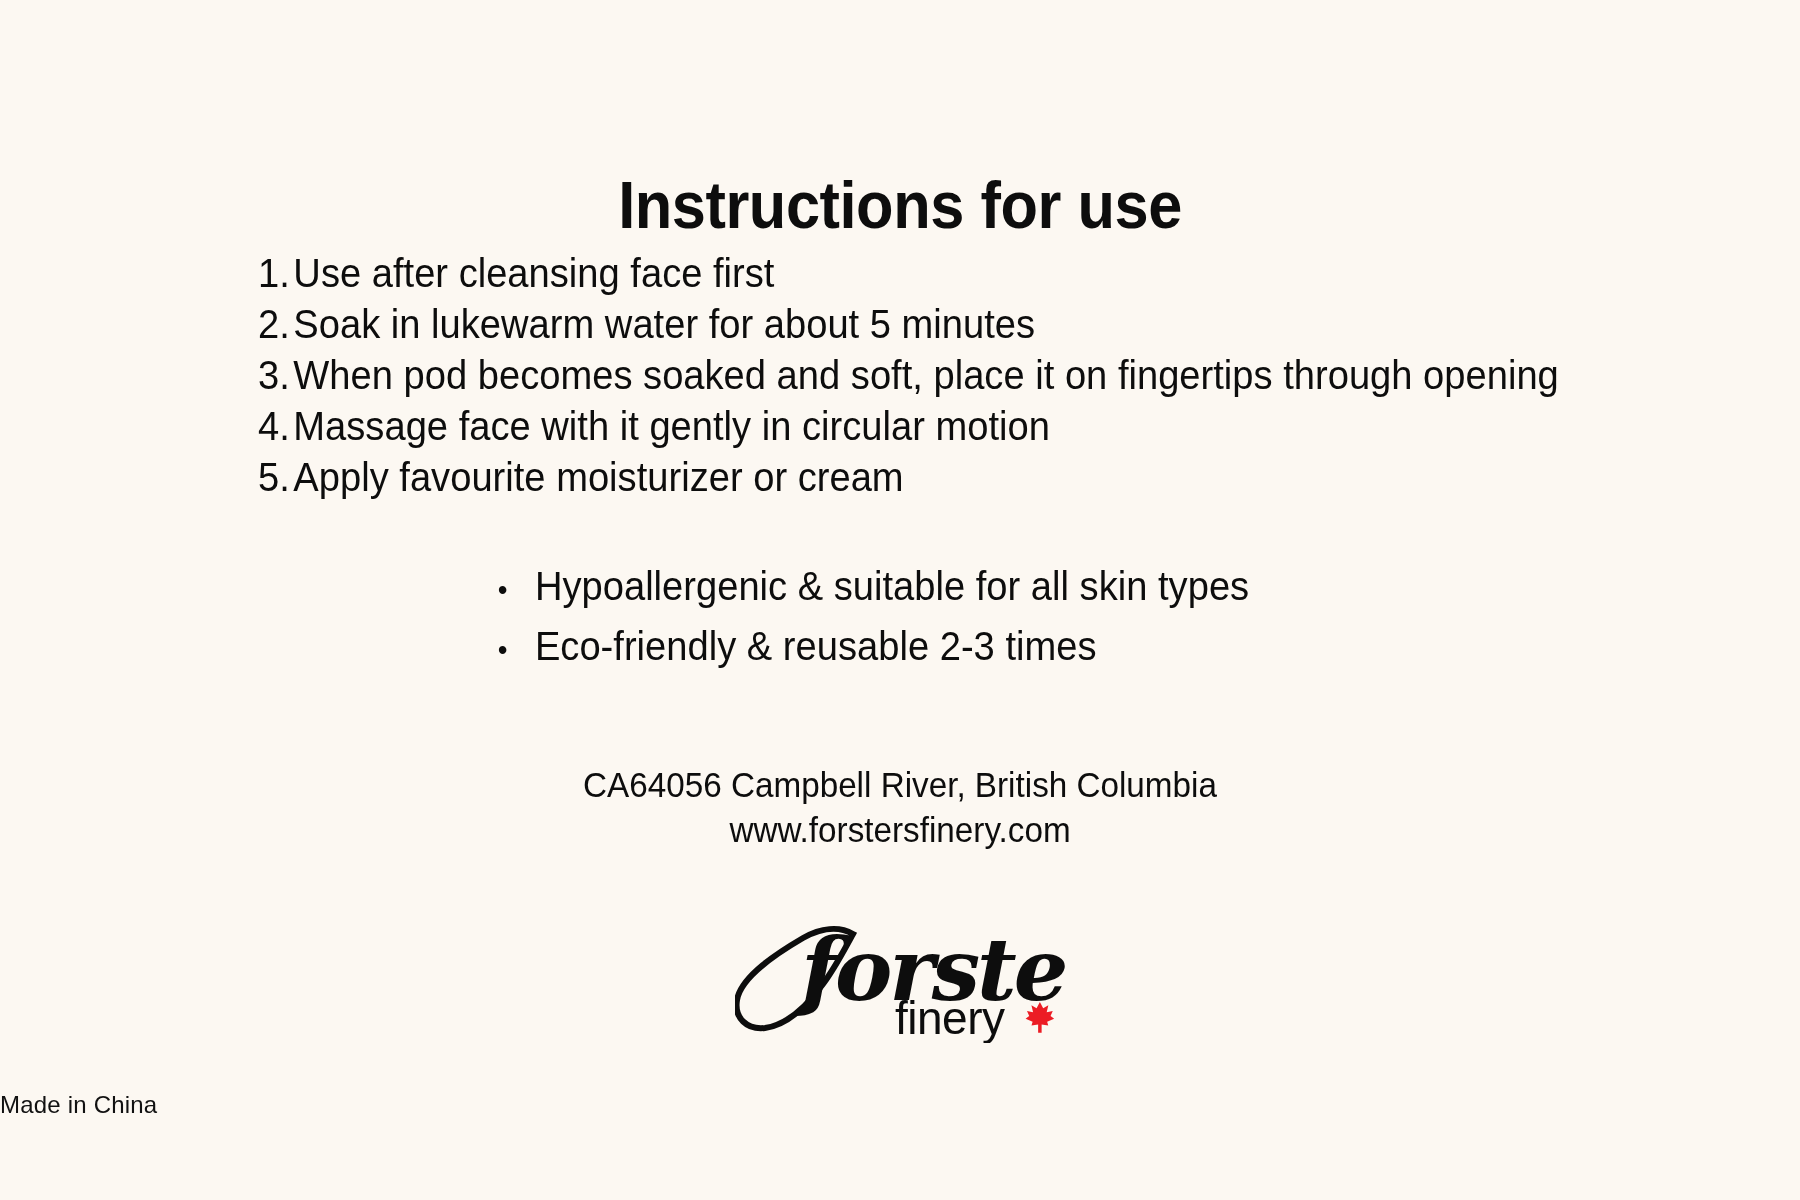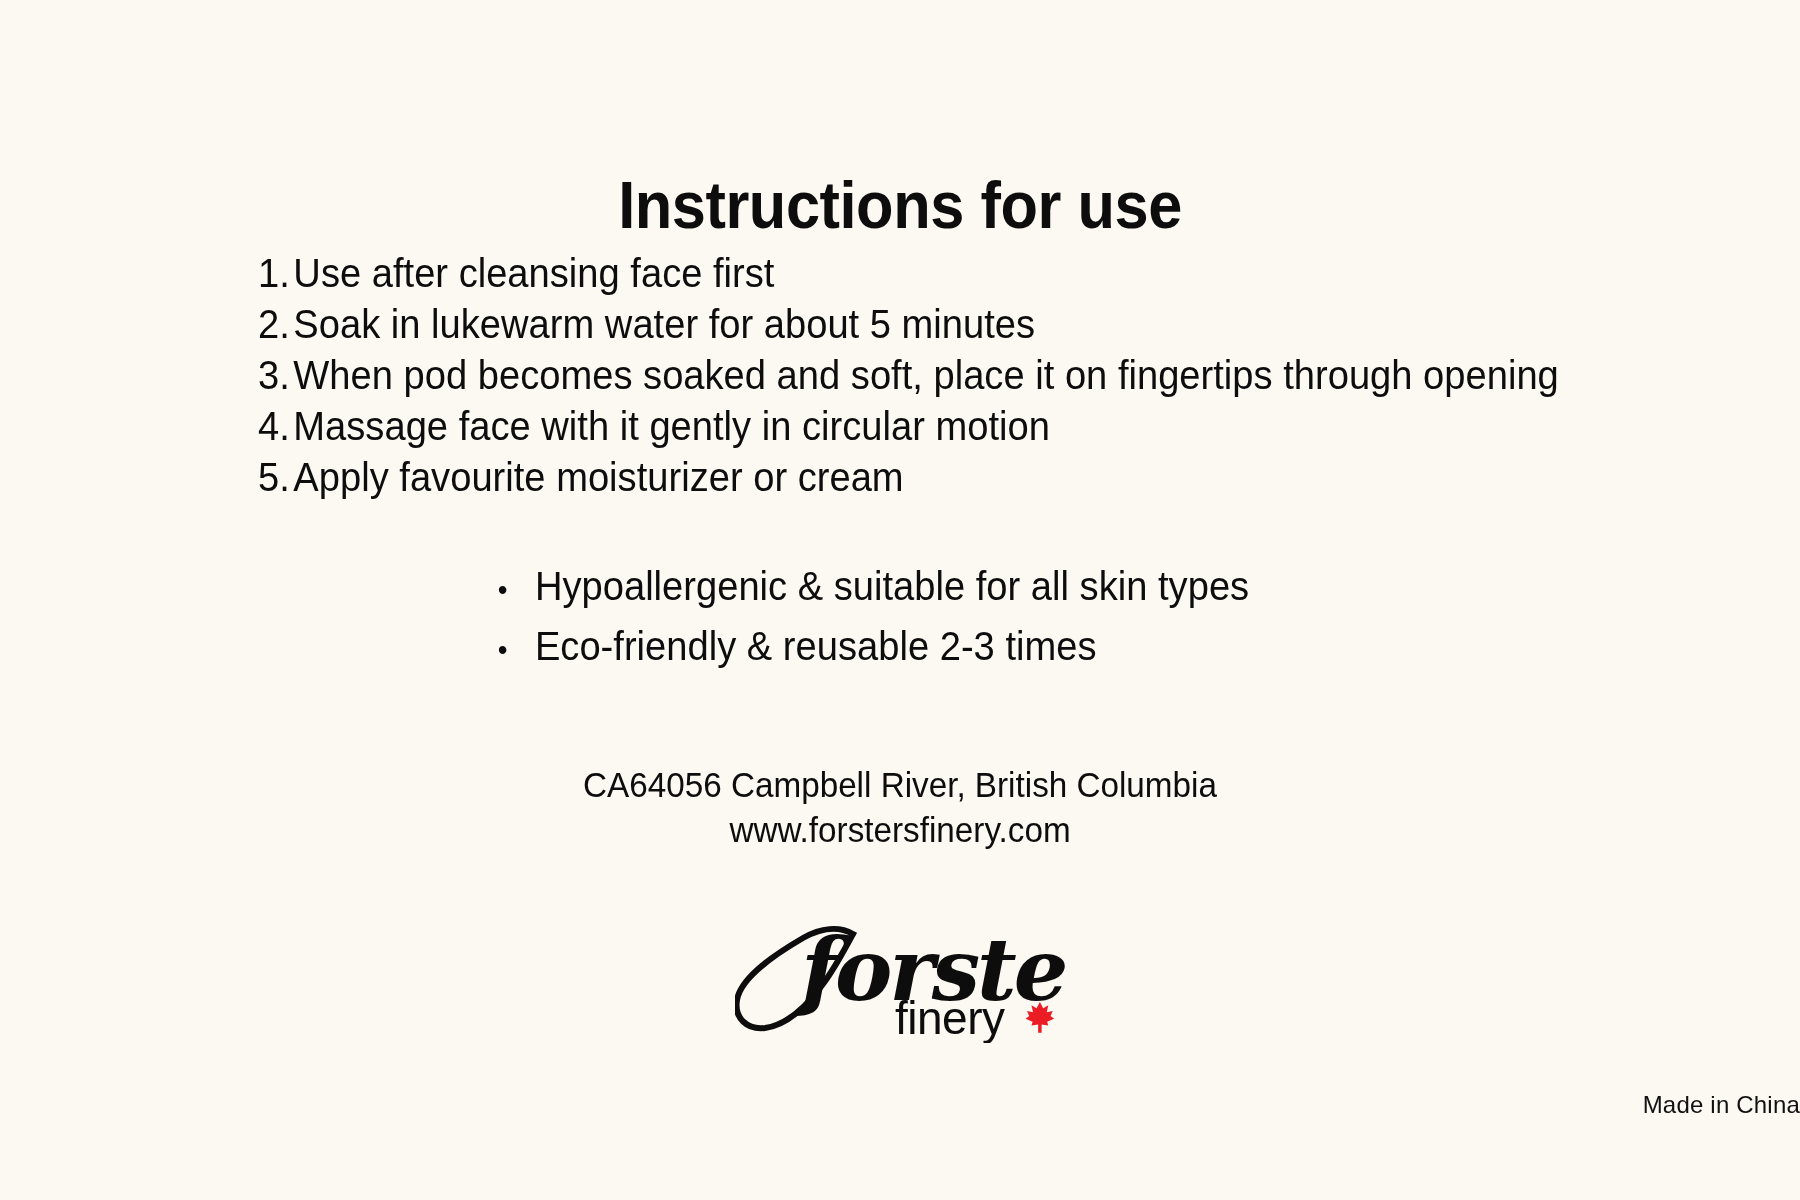--- a/index.html
+++ b/index.html
@@ -128,21 +128,21 @@
     justify-content: center;
   }
   .logo-svg { display: block; }
 
   
   .madein {
     position: absolute;
     top: 1090px;
     left: 0;
     width: 1800px;
-    text-align: right;
+    text-align: left;
     font-family: "Liberation Sans", sans-serif;
     font-size: 24px;
     line-height: 30px;
     letter-spacing: 0.2px;
     color: #111;
   }
 </style>
 </head>
 <body>
 

